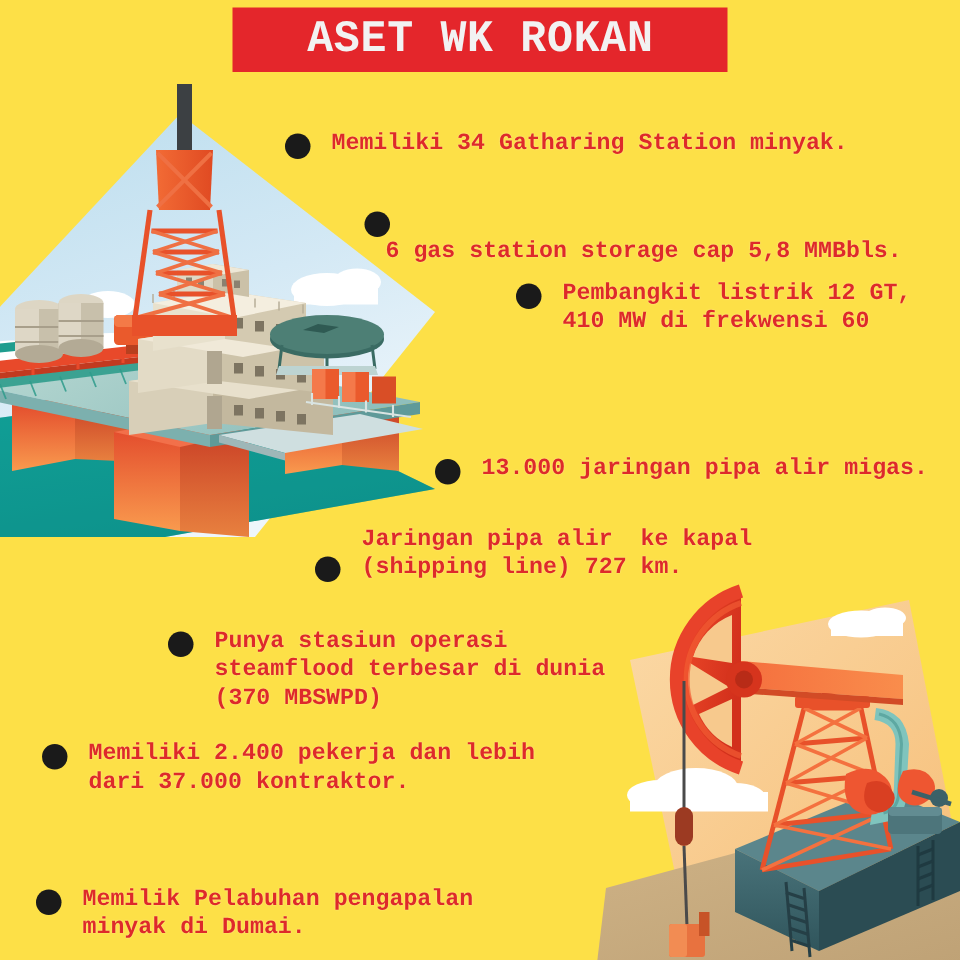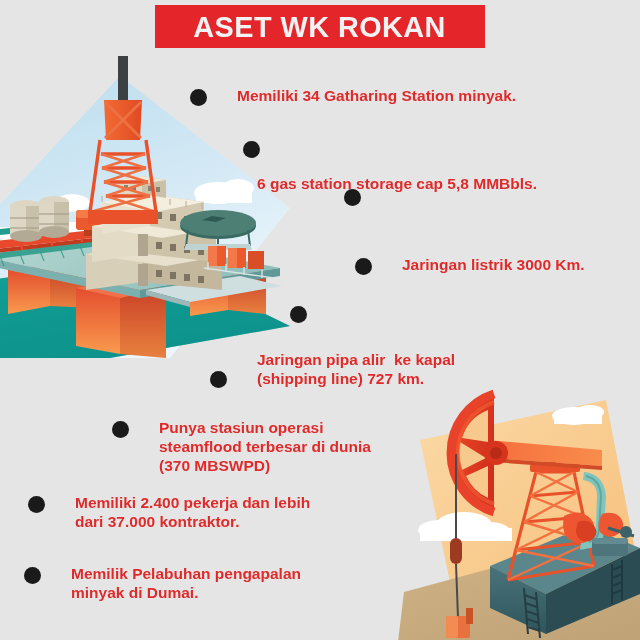--- a/index.html
+++ b/index.html
@@ -46,21 +46,20 @@
     left: 0;
     top: 0;
     width: 640px;
     height: 640px;
     z-index: 35;
   }
   .bullet-item {
     position: absolute;
     display: flex;
     align-items: flex-start;
-    gap: 16px;
   }
   .bullet-dot {
     width: 17px;
     height: 17px;
     border-radius: 50%;
     background: #1a1a1a;
     flex: 0 0 auto;
     margin-top: 3px;
   }
   .bullet-text {
@@ -88,21 +87,21 @@
     top: 380px;
     width: 262px;
     height: 262px;
     z-index: 10;
   }
   svg { display: block; overflow: visible; }
 </style>
 </head>
 <body>
 
-<div id="stage" style="background: #e5e5e5;">
+<div id="stage" style="background: #fde047; font-family: Liberation Mono, monospace;">
 
   <div id="platform-art">
     <svg viewBox="0 0 300 300" width="300" height="300">
       <defs>
         <linearGradient id="skyGrad" x1="0" y1="0" x2="0.4" y2="1">
           <stop offset="0%" stop-color="#b9dced"></stop>
           <stop offset="55%" stop-color="#d4e9f5"></stop>
           <stop offset="100%" stop-color="#eef6fb"></stop>
         </linearGradient>
         <linearGradient id="waterGrad" x1="0" y1="0" x2="0.5" y2="1">
@@ -485,44 +484,43 @@
       <div class="bullet-item" style="left: 190px; top: 86px;">
         <span class="bullet-dot" style="background: rgb(26, 26, 26);"></span>
         <span class="bullet-text" style="color: rgb(222, 42, 42);">Memiliki 34 Gatharing Station minyak.</span>
       </div>
       <div class="bullet-item" style="left: 243px; top: 138px; flex-direction: column;">
         <span class="bullet-dot" style="background: rgb(26, 26, 26);"></span>
         <span class="bullet-text" style="color: rgb(222, 42, 42);">6 gas station storage cap 5,8 MMBbls.</span>
       </div>
       <div class="bullet-item" style="left: 344px; top: 186px;">
         <span class="bullet-dot" style="background: rgb(26, 26, 26);"></span>
-      </div>
-      <div class="bullet-item" style="left: 355px; top: 255px;">
-        <span class="bullet-dot" style="background: rgb(26, 26, 26);"></span>
-        <span class="bullet-text" style="color: rgb(222, 42, 42);">Jaringan listrik 3000 Km.</span>
+        <span class="bullet-text" style="color: rgb(222, 42, 42);">Pembangkit listrik 12 GT,
+410 MW di frekwensi 60</span>
       </div>
       <div class="bullet-item" style="left: 290px; top: 303px;">
         <span class="bullet-dot" style="background: rgb(26, 26, 26);"></span>
+        <span class="bullet-text" style="color: rgb(222, 42, 42);">13.000 jaringan pipa alir migas.</span>
       </div>
       <div class="bullet-item" style="left: 210px; top: 350px; align-items: flex-end;">
         <span class="bullet-dot" style="background: rgb(26, 26, 26);"></span>
         <span class="bullet-text" style="color: rgb(222, 42, 42);">Jaringan pipa alir  ke kapal
 (shipping line) 727 km.</span>
       </div>
       <div class="bullet-item" style="left: 112px; top: 418px;">
         <span class="bullet-dot" style="background: rgb(26, 26, 26);"></span>
         <span class="bullet-text" style="color: rgb(222, 42, 42);">Punya stasiun operasi
 steamflood terbesar di dunia
 (370 MBSWPD)</span>
       </div>
       <div class="bullet-item" style="left: 28px; top: 493px;">
         <span class="bullet-dot" style="background: rgb(26, 26, 26);"></span>
         <span class="bullet-text" style="color: rgb(222, 42, 42);">Memiliki 2.400 pekerja dan lebih
 dari 37.000 kontraktor.</span>
       </div>
-      <div class="bullet-item" style="left: 24px; top: 564px;">
+      <div class="bullet-item" style="left: 24px; top: 590px;">
         <span class="bullet-dot" style="background: rgb(26, 26, 26);"></span>
         <span class="bullet-text" style="color: rgb(222, 42, 42);">Memilik Pelabuhan pengapalan
 minyak di Dumai.</span>
       </div>
     </div>
 
 </div>
 
 </body></html>

